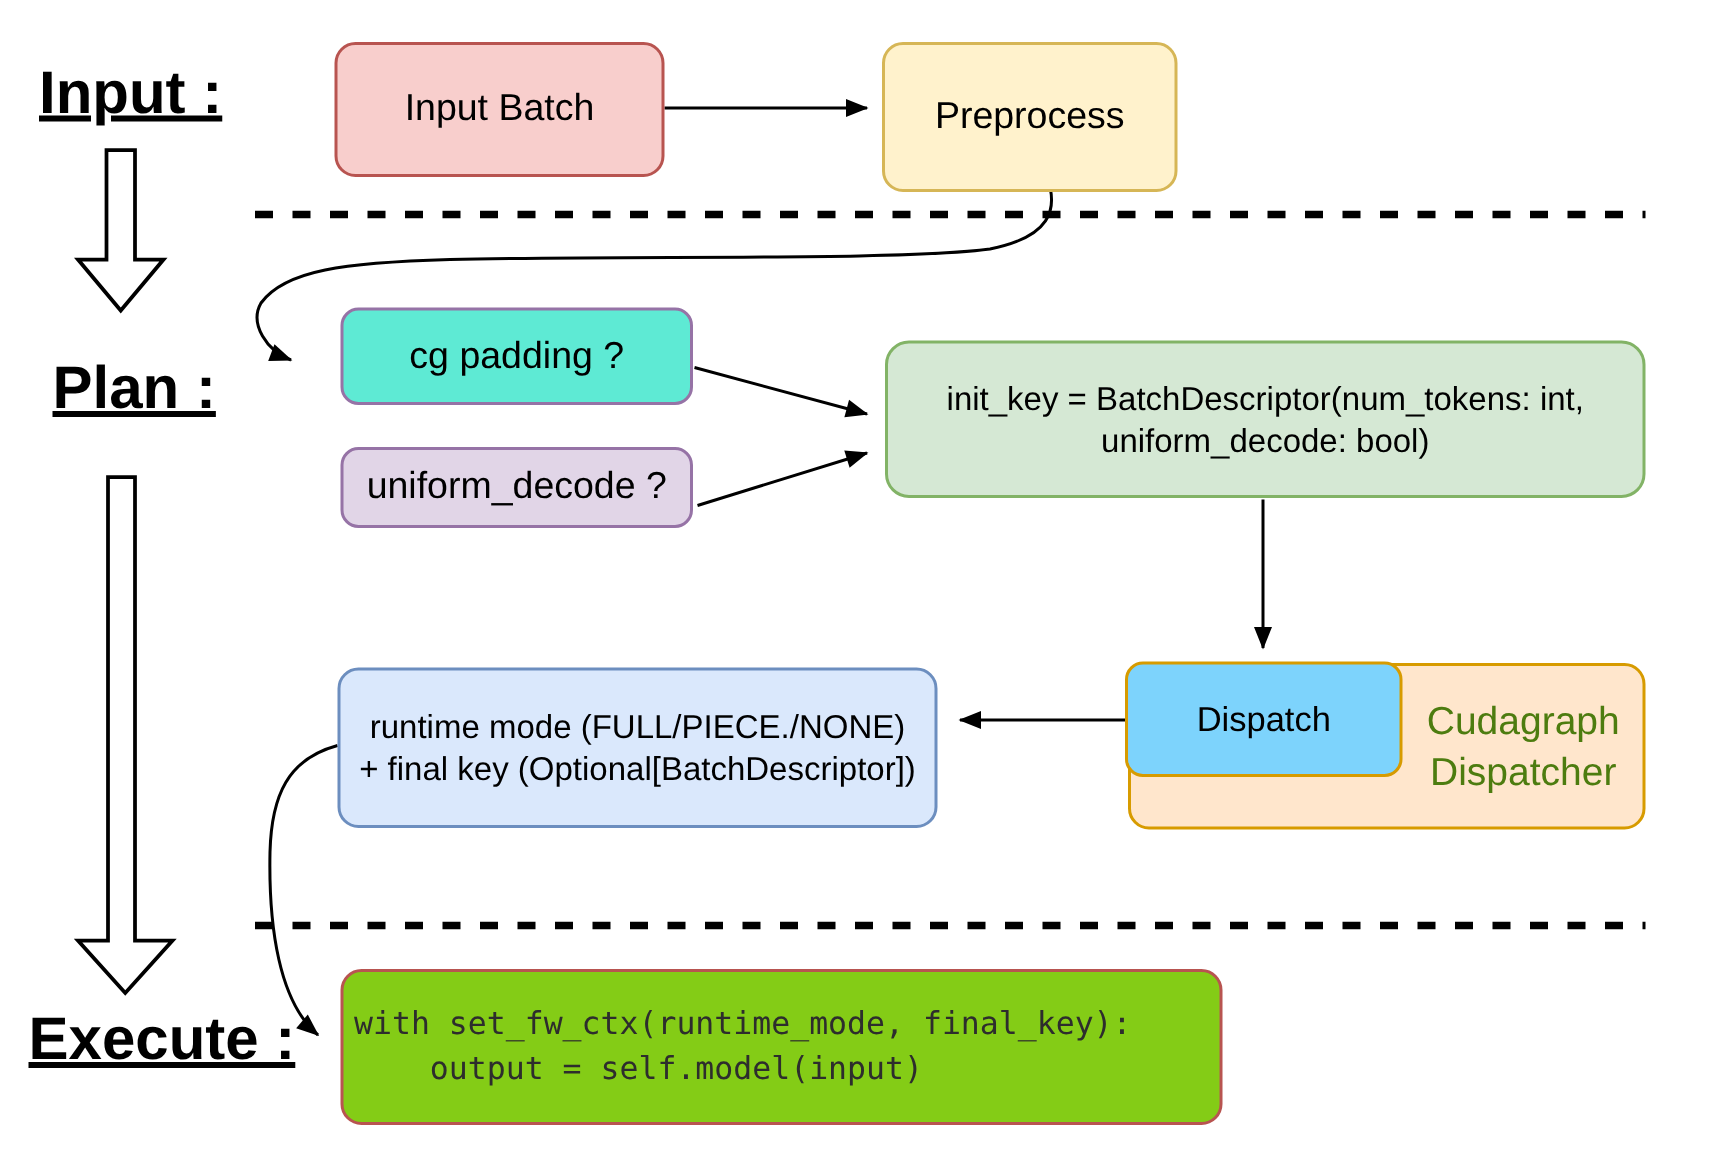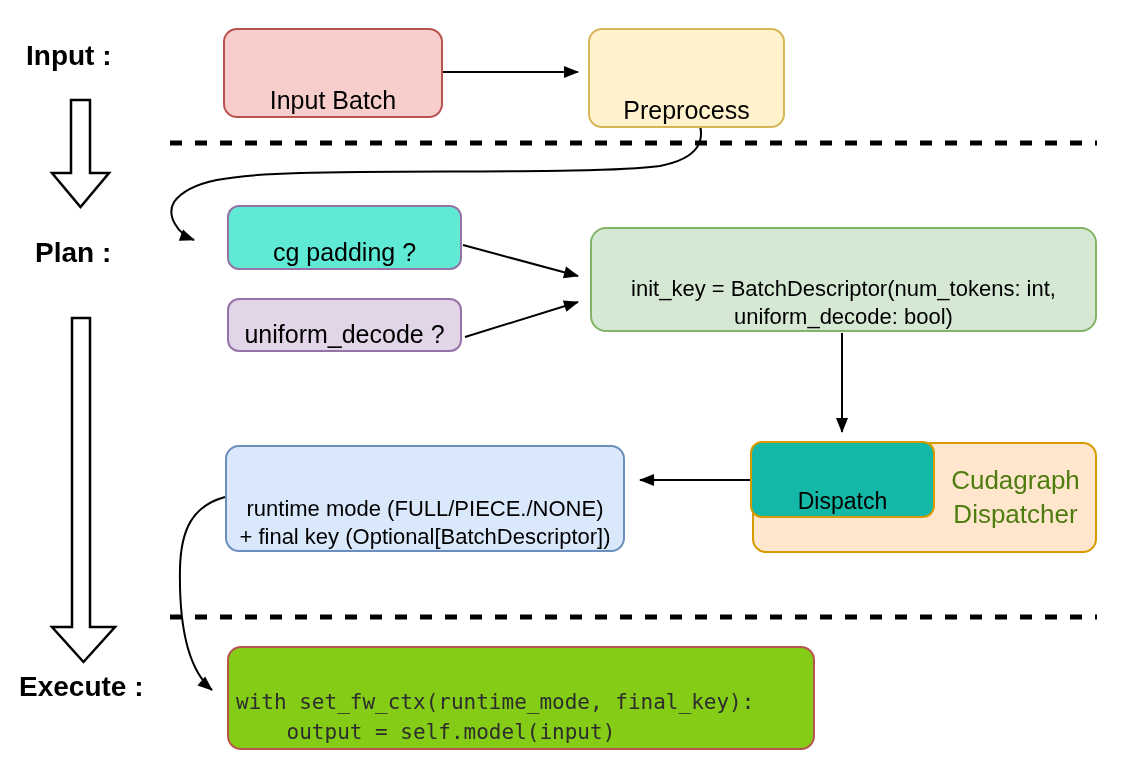--- a/index.html
+++ b/index.html
@@ -16,33 +16,34 @@
     left: 0; top: 0;
     width: 1142px; height: 770px;
     z-index: 1;
   }
   .node {
     position: absolute;
     box-sizing: border-box;
     display: flex;
     flex-direction: column;
     align-items: center;
-    justify-content: flex-end;
+    justify-content: center;
     text-align: center;
     z-index: 2;
     color: #000000;
     line-height: 1.25;
   }
   .section-label {
     position: absolute;
     font-weight: bold;
-    font-size: 28px;
+    font-size: 40px;
     color: #000000;
     z-index: 2;
     white-space: nowrap;
+    text-decoration: underline;
   }
   .node-input-batch {
     left: 223px; top: 28px; width: 220px; height: 90px;
     background: #F8CECC; border: 2px solid #B85450; border-radius: 14px;
     font-size: 25px;
   }
   .node-preprocess {
     left: 588px; top: 28px; width: 197px; height: 100px;
     background: #FFF2CC; border: 2px solid #D6B656; border-radius: 14px;
     font-size: 25px;
@@ -69,21 +70,21 @@
   .cudagraph-text {
     position: absolute;
     left: 934px; top: 442px; width: 163px; height: 111px;
     display: flex; flex-direction: column;
     align-items: center; justify-content: center;
     font-size: 26px; line-height: 1.3; color: #4d7c0f;
     z-index: 3;
   }
   .node-dispatch {
     left: 750px; top: 441px; width: 185px; height: 77px;
-    background: #14b8a6; border: 2px solid #D79B00; border-radius: 12px;
+    background: #7dd3fc; border: 2px solid #D79B00; border-radius: 12px;
     font-size: 23px;
     z-index: 3;
   }
   .node-runtime {
     left: 225px; top: 445px; width: 400px; height: 107px;
     background: #DAE8FC; border: 2px solid #6C8EBF; border-radius: 14px;
     font-size: 22px;
   }
   .node-execute-code {
     left: 227px; top: 646px; width: 588px; height: 104px;

